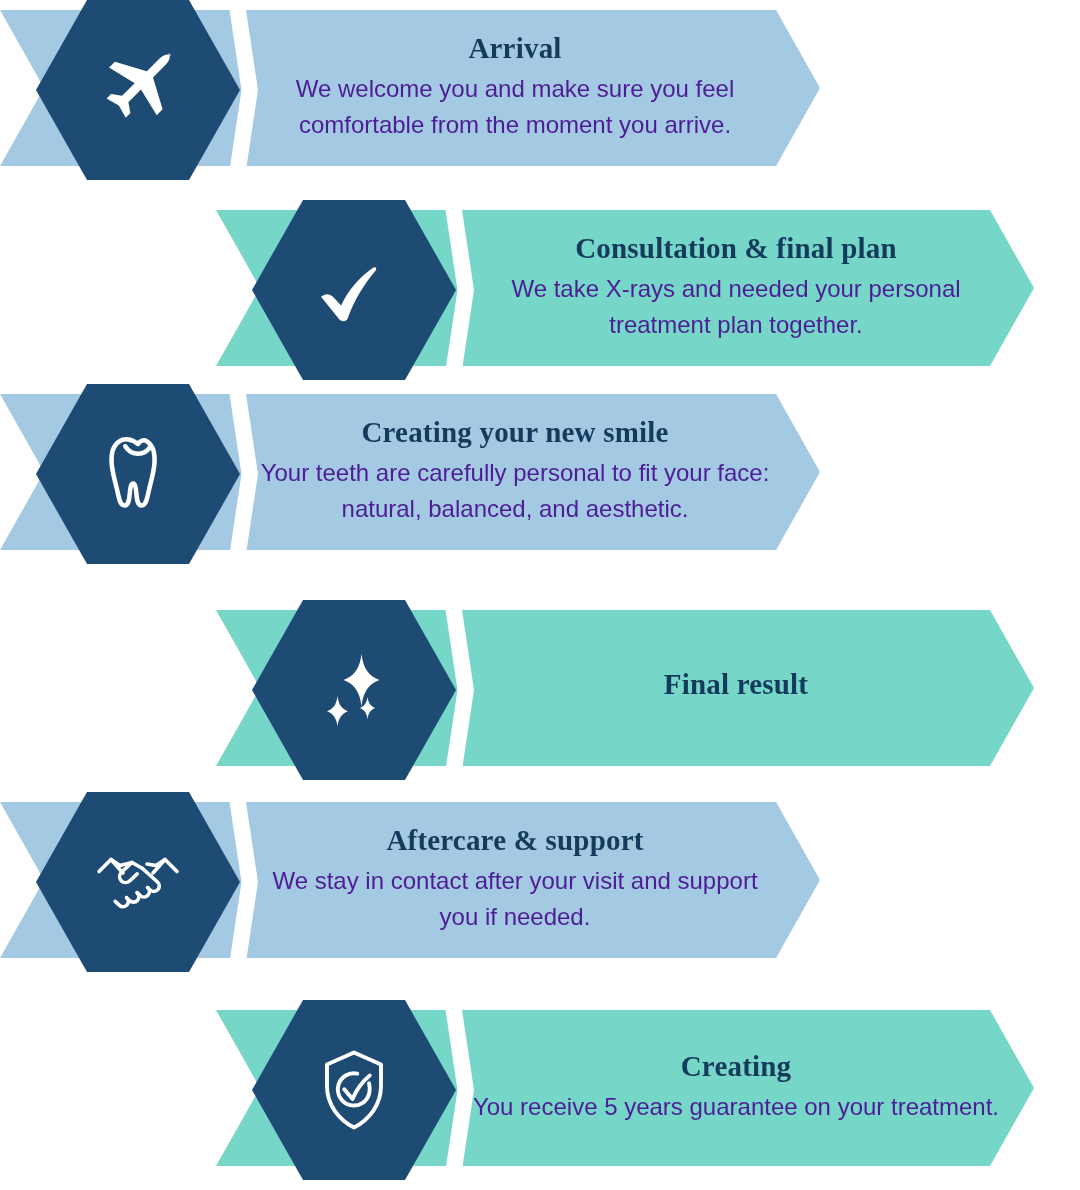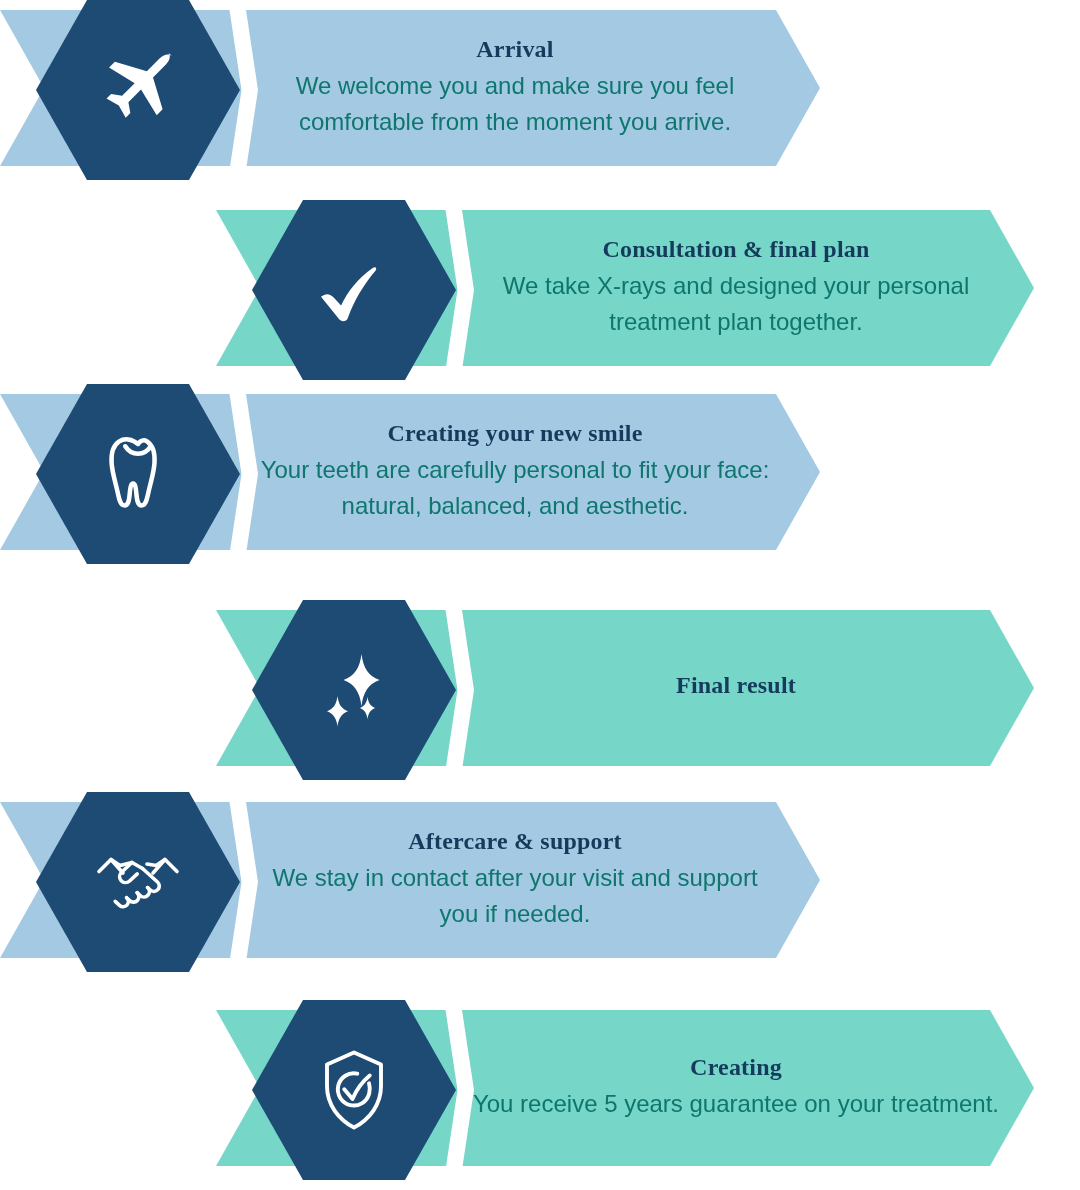--- a/index.html
+++ b/index.html
@@ -79,31 +79,31 @@
     display: flex;
     flex-direction: column;
     align-items: center;
     justify-content: center;
     text-align: center;
     color: #1b3f5e;
   }
   .step-title {
     font-family: "Liberation Serif", serif;
     font-weight: bold;
-    font-size: 24px;
+    font-size: 29px;
     line-height: 1.1;
     letter-spacing: 0.2px;
     color: #153b5c;
     margin: 0 0 6px 0;
   }
   .step-desc {
     font-family: "Liberation Sans", sans-serif;
     font-size: 24px;
     line-height: 1.5;
-    color: #0f766e;
+    color: #4c1d95;
     margin: 0;
     max-width: 560px;
   }
 
   
   .row-left  .banner     { left: 0px;   width: 820px; }
   .row-left  .hex        { left: 36px; }
   .row-left  .hex-gutter { left: 228px; }
   .row-left  .text-block { left: 250px; width: 530px; }
 
@@ -138,21 +138,21 @@
     <div class="hex">
       <span class="hex-icon">
         <svg viewBox="0 0 64 64" xmlns="http://www.w3.org/2000/svg">
           <path d="M10 36.5c3.2-2.6 6.1-2.1 8.6 0.6l4.8 5.2c4.4-9.4 11.4-18.1 21.3-25.1 1.6-1.1 2.9 0.6 1.6 2C38.5 28.4 32 39.1 27.9 50.6c-0.9 2.5-4.2 2.9-5.9 0.8L10 36.5z" fill="#ffffff"></path>
         </svg>
       </span>
     </div>
     <div class="hex-gutter"></div>
     <div class="text-block">
       <div class="step-title">Consultation &amp; final plan</div>
-      <div class="step-desc">We take X-rays and designed your personal treatment plan together.</div>
+      <div class="step-desc">We take X-rays and needed your personal treatment plan together.</div>
     </div>
   </div>
 
   <div class="step-row row-left" style="top:384px;">
     <div class="banner" style="background:#a4c9e3;"></div>
     <div class="hex">
       <span class="hex-icon">
         <svg viewBox="0 0 64 64" xmlns="http://www.w3.org/2000/svg">
           <path d="M32 12c-4-3.5-9-4-12.5-1.8C15.5 12.8 14 18 14.4 24.5c0.4 6.6 2.3 12 4 19.5 1.1 4.8 1.7 9 4.6 9 2.6 0 3.1-3.6 3.5-8 0.3-3.6 0.7-6.6 2.2-6.6s1.9 3 2.2 6.6c0.4 4.4 0.9 8 3.5 8 2.9 0 3.5-4.2 4.6-9 1.7-7.5 3.6-12.9 4-19.5C43.4 18 41.9 12.8 38 10.2 34.5 8 32 12 32 12z" fill="none" stroke="#ffffff" stroke-width="3" stroke-linejoin="round"></path>
           <path d="M23.5 13.5c2 3.2 4.3 5 8.5 5s6.5-1.8 8.5-5" fill="none" stroke="#ffffff" stroke-width="3" stroke-linecap="round"></path>

